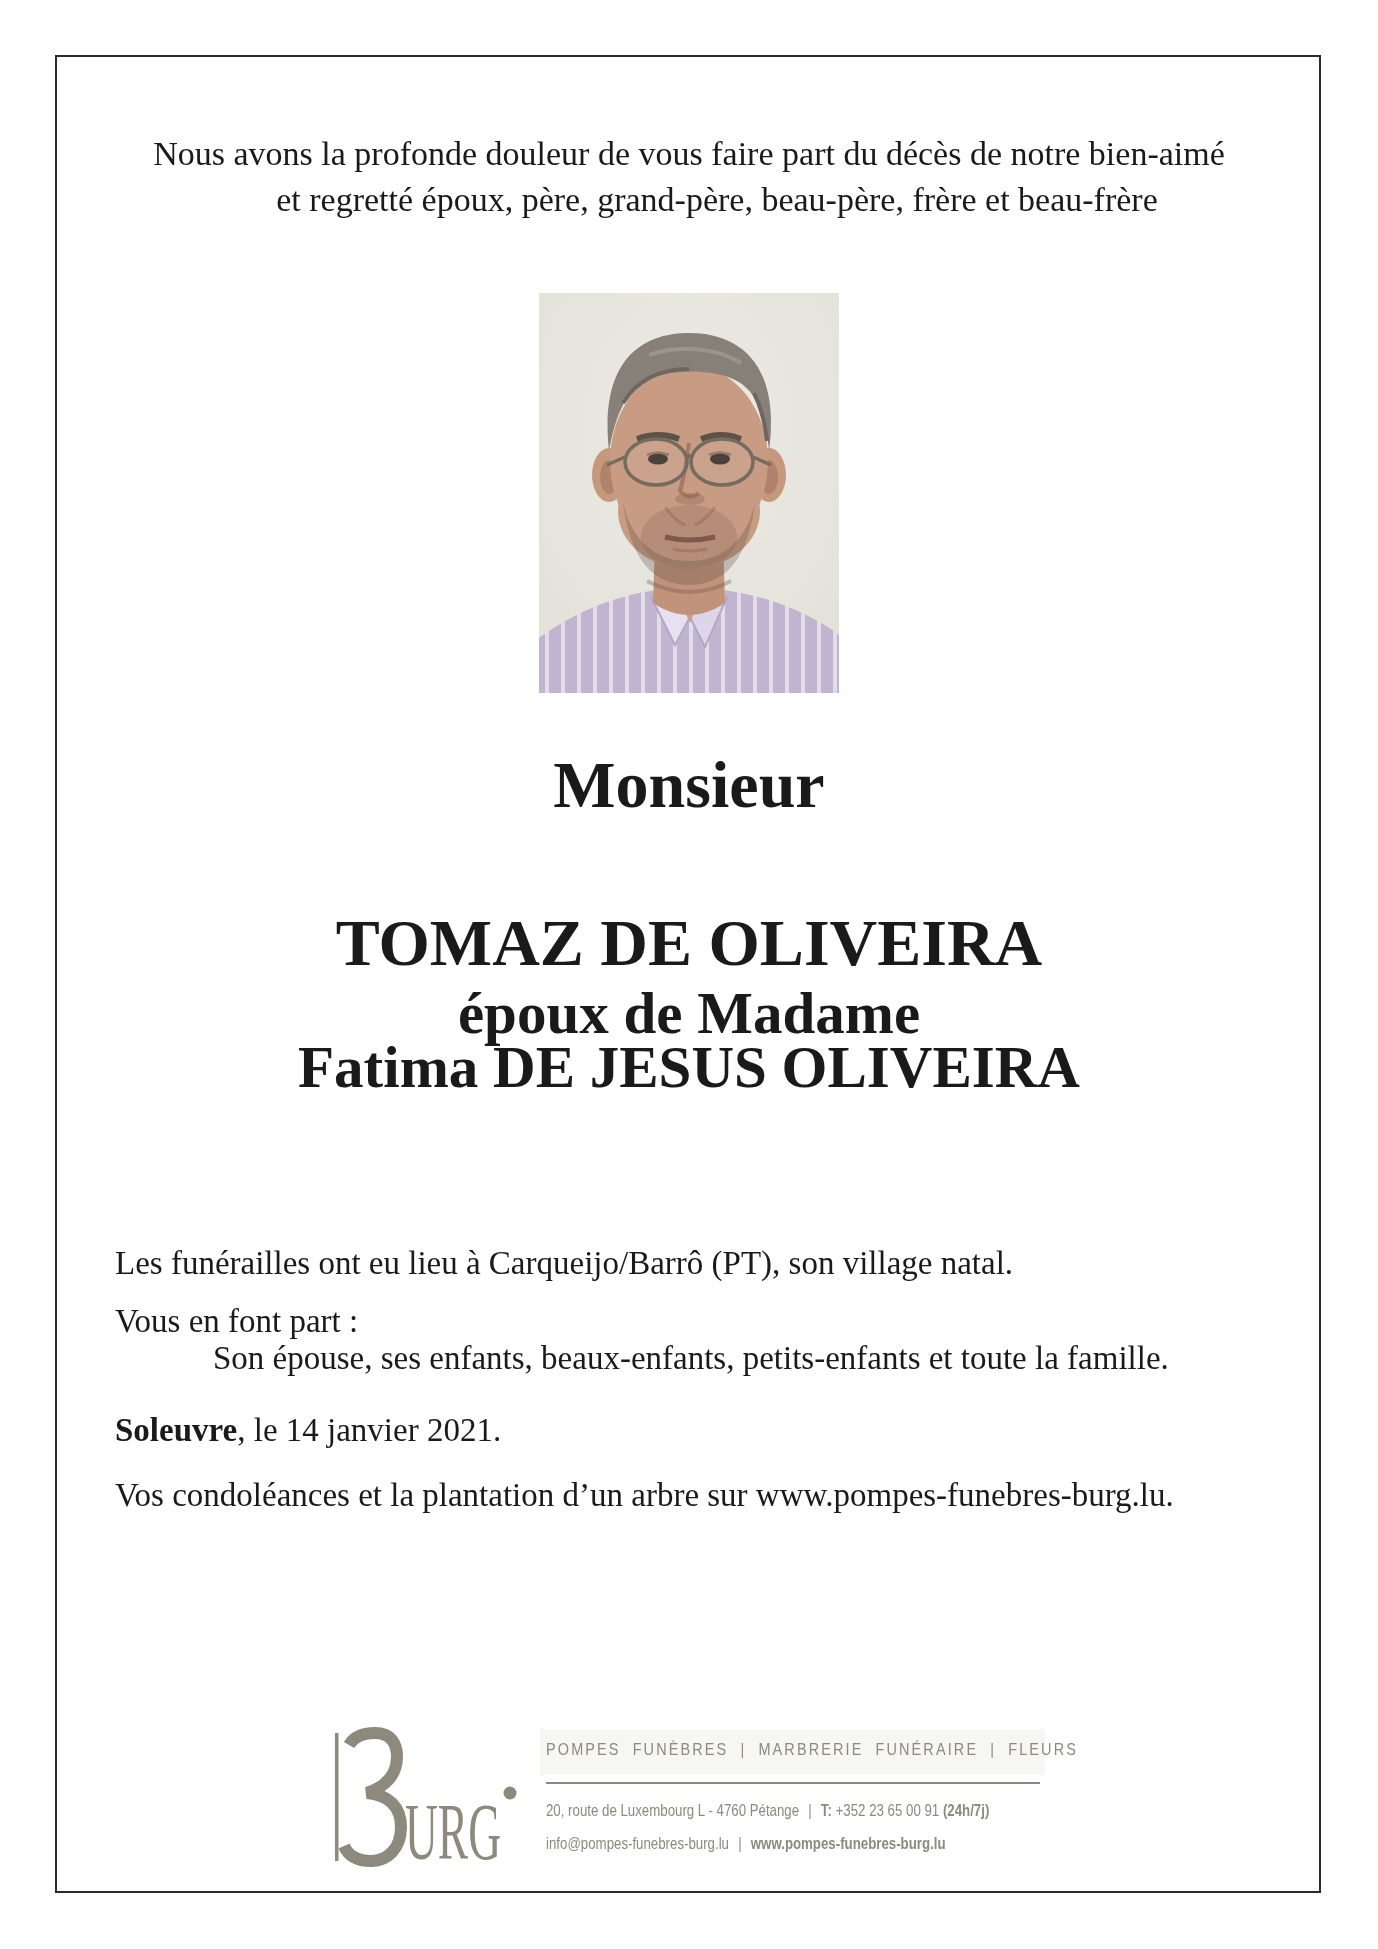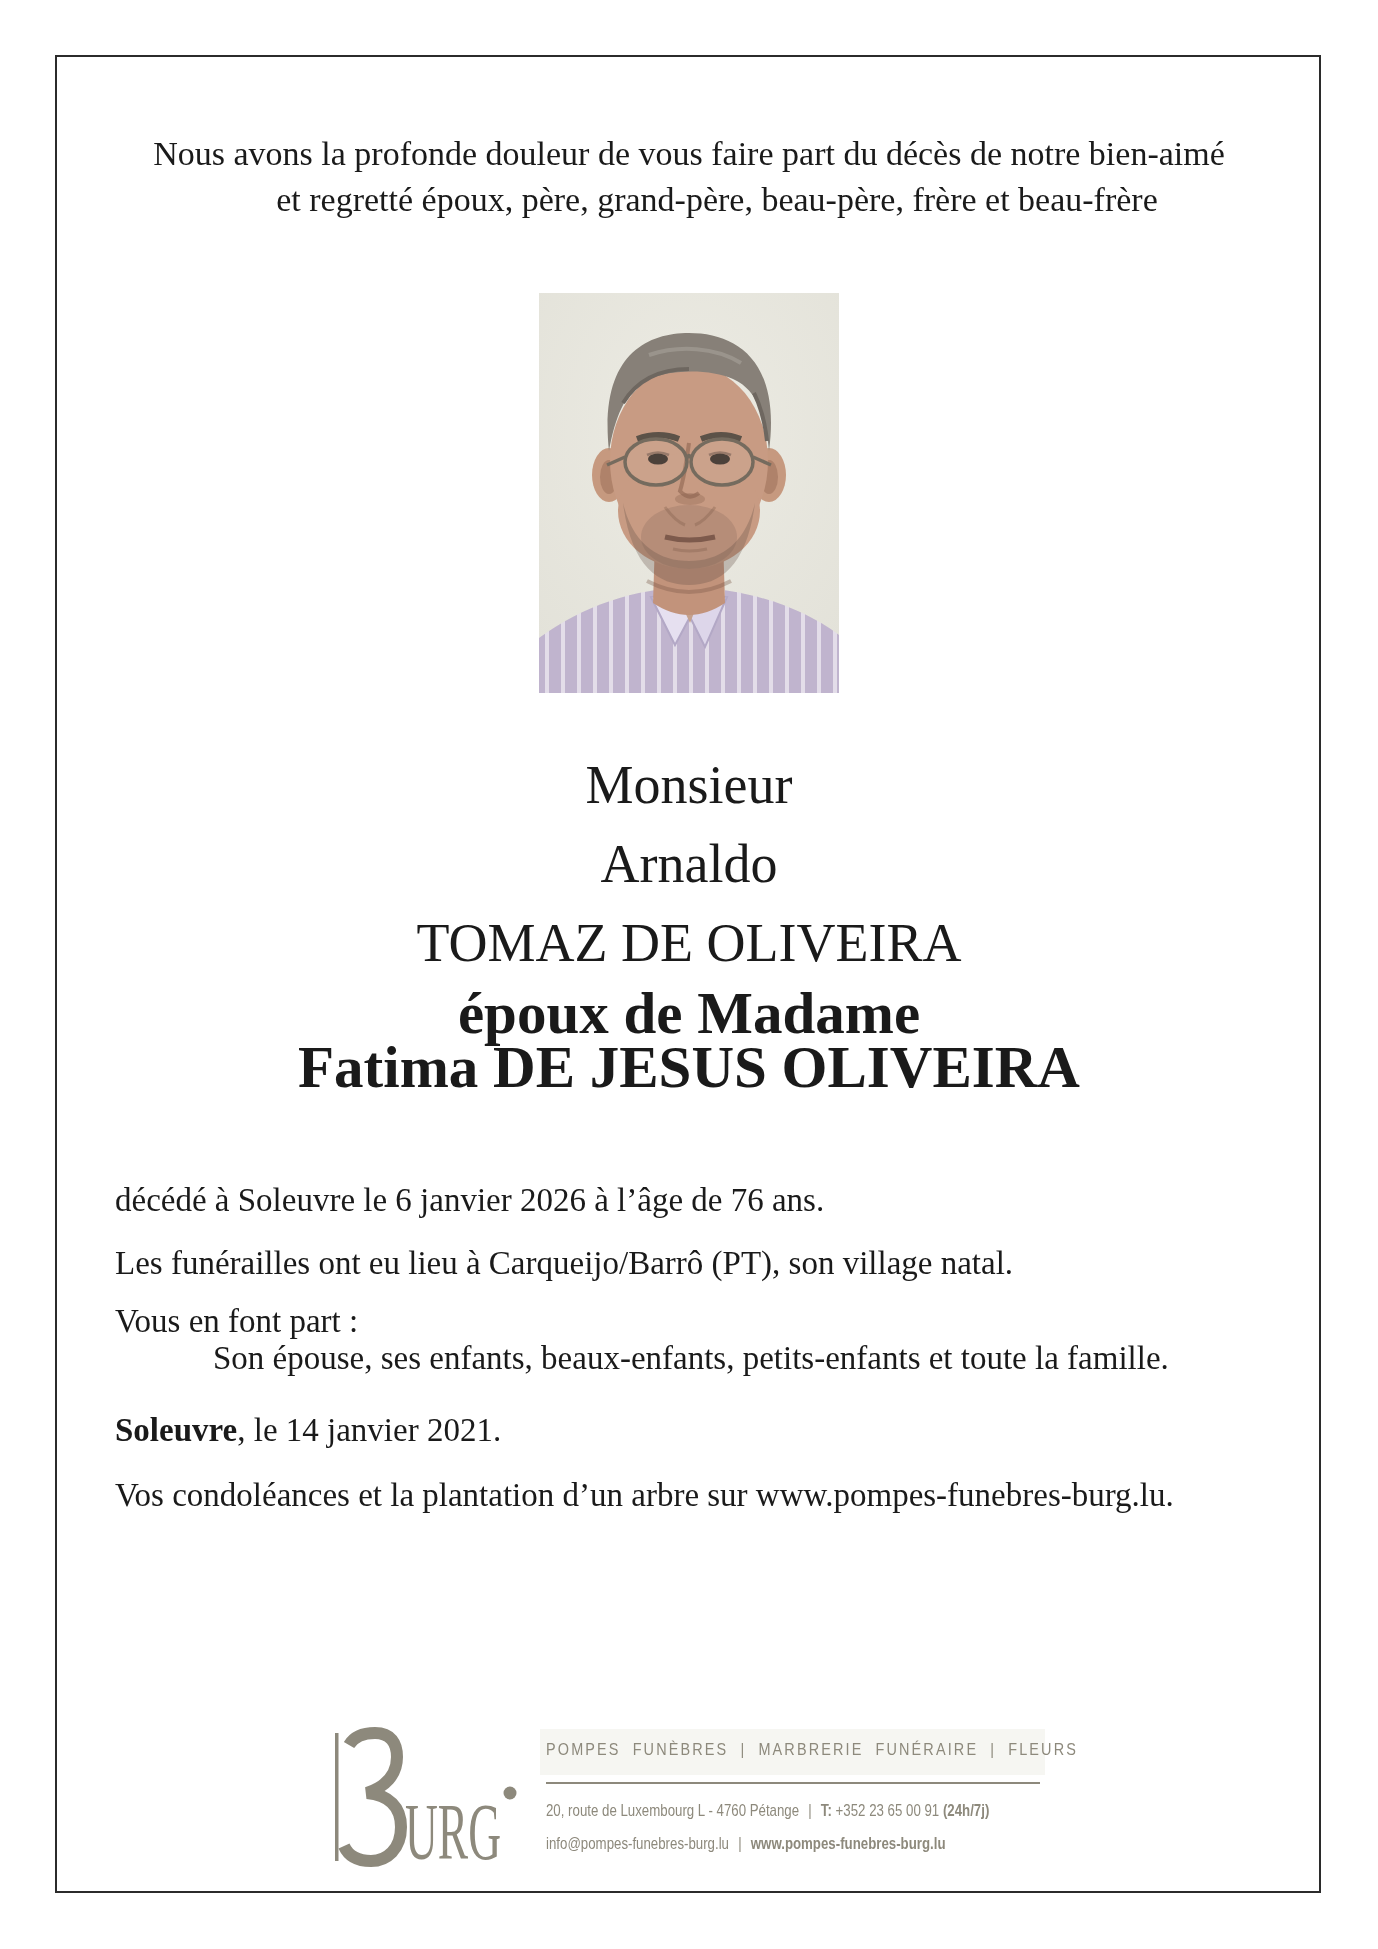--- a/index.html
+++ b/index.html
@@ -9,21 +9,21 @@
     --shirt-lavender:#c9bdd6;
   }
   html,body{margin:0;padding:0;background:#fff;}
   .page{
     position:relative;width:1378px;height:1949px;background:#fff;overflow:hidden;
     font-family:"Liberation Serif","DejaVu Serif",serif;color:var(--body-text);border-radius:25px;
   }
   .frame{position:absolute;left:55px;top:55px;width:1262px;height:1834px;border:2px solid #2b2b2b;}
   .centered{position:absolute;left:0;width:1378px;text-align:center;white-space:nowrap;}
   .intro-line{font-size:34px;line-height:46px;}
-  .h-name{font-weight:normal;font-size:54px;line-height:70px;}
+  .h-name{font-weight:bold;font-size:66px;line-height:70px;}
   .h-sub{font-weight:bold;font-size:59px;line-height:54px;}
   .body-line{position:absolute;left:115px;font-size:33px;line-height:40px;white-space:nowrap;}
   .bold{font-weight:bold;}
   .photo{position:absolute;left:539px;top:293px;width:300px;height:400px;}
   
   .footer-logo{position:absolute;left:333px;top:1727px;color:var(--brand-gray);}
   .svc-bg{position:absolute;left:540px;top:1729px;width:505px;height:46px;background:#f6f6f2;}
   .svc-line{
     position:absolute;left:546px;top:1740px;font-family:"Liberation Sans","DejaVu Sans",sans-serif;
     font-size:17px;letter-spacing:2.5px;word-spacing:7px;color:var(--brand-gray);white-space:nowrap;
@@ -115,26 +115,24 @@
 
     <g>
       <path d="M70 158 C60 66 104 40 150 40 C198 40 242 68 230 158 C226 112 212 94 194 86 C170 75 124 76 103 90 C86 101 76 124 70 158 Z" fill="#878078"></path>
       <path d="M84 110 C100 84 126 76 150 76" stroke="#6e6760" stroke-width="4" fill="none"></path>
       <path d="M110 62 C140 52 176 54 202 70" stroke="#9a948c" stroke-width="4" fill="none"></path>
       <path d="M215 100 C222 114 226 130 228 148" stroke="#6e6760" stroke-width="4" fill="none"></path>
     </g>
   </svg>
 
   <div class="centered h-name" style="top:750px;">Monsieur</div>
-  <div class="centered h-name" style="top:829px;">Arnaldo</div>
   <div class="centered h-name" style="top:908px;">TOMAZ DE OLIVEIRA</div>
   <div class="centered h-sub" style="top:986px;">époux de Madame</div>
   <div class="centered h-sub" style="top:1040px;">Fatima DE JESUS OLIVEIRA</div>
 
-  <div class="body-line" style="top:1180px;">décédé à Soleuvre le 6 janvier 2026 à l’âge de 76 ans.</div>
   <div class="body-line" style="top:1243px;">Les funérailles ont eu lieu à Carqueijo/Barrô (PT), son village natal.</div>
   <div class="body-line" style="top:1301px;">Vous en font part :</div>
   <div class="body-line" style="top:1338px;left:213px;">Son épouse, ses enfants, beaux-enfants, petits-enfants et toute la famille.</div>
   <div class="body-line" style="top:1410px;">
     <span class="bold">Soleuvre</span><span>, le 14 janvier 2021.</span>
   </div>
   <div class="body-line" style="top:1475px;">Vos condoléances et la plantation d’un arbre sur www.pompes-funebres-burg.lu.</div>
 
   <svg class="footer-logo" width="185" height="142" viewBox="0 0 185 142" xmlns="http://www.w3.org/2000/svg">
     <rect x="2" y="6" width="3.5" height="128" fill="currentColor"></rect>

